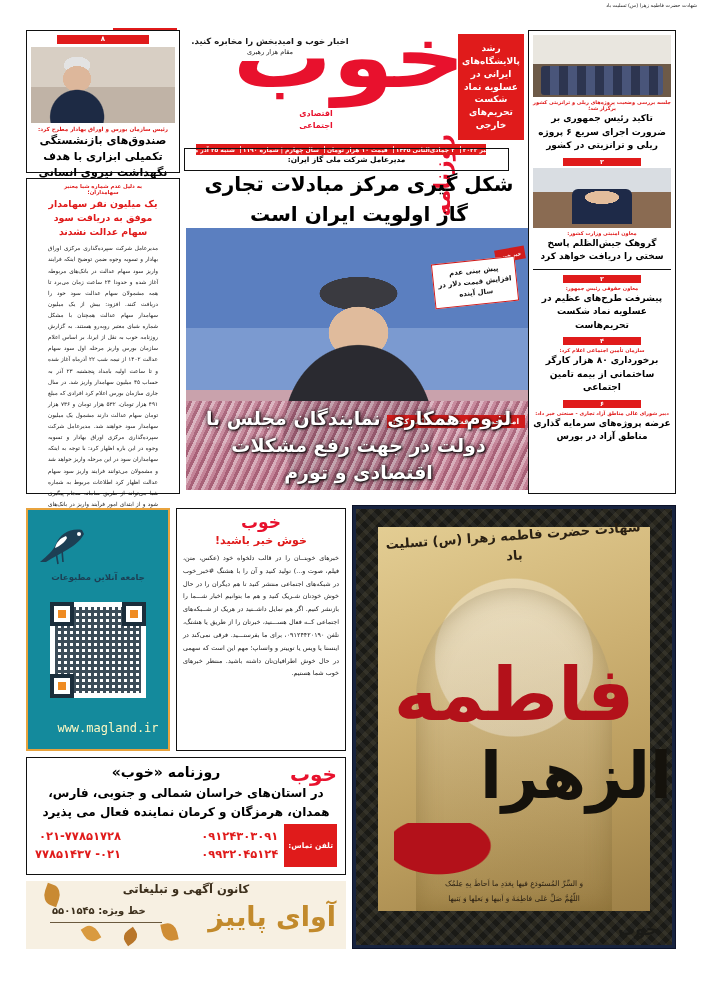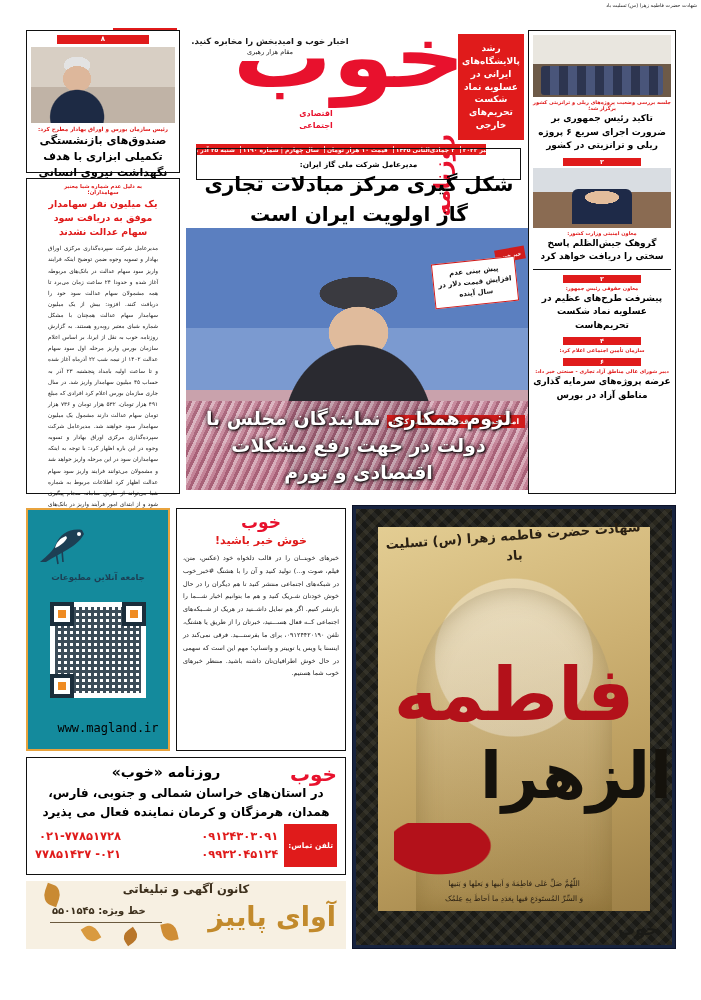--- a/index.html
+++ b/index.html
@@ -92,21 +92,21 @@
   .lead-head { font-size:11px; line-height:1.45; font-weight:bold; text-align:center; color:#000; }
 
   .left-mid { left:26px; top:178px; width:154px; height:316px; padding:4px 21px; }
   .lm-kicker { font-size:5.4px; color:#e01b1b; text-align:center; font-weight:bold; margin-bottom:2px;}
   .lm-head { font-size:9.4px; line-height:1.5; font-weight:bold; text-align:center; color:#e01b1b; margin-bottom:4px;}
   .lm-body { font-size:5.7px; line-height:1.95; text-align:justify; color:#1a1a1a; }
   .lm-more { font-size:5.6px; color:#e01b1b; text-align:center; font-weight:bold; margin-top:3px;}
 
   
   .c-quote {
-    position:absolute; left:196px; top:148px; width:325px; height:32px;
+    position:absolute; left:184px; top:148px; width:325px; height:23px;
     border:1.3px solid #111; display:flex; align-items:center; justify-content:center;
     font-size:7.4px; font-weight:bold; color:#000;
   }
   .c-head {
     position:absolute; left:190px; top:170px; width:338px;
     font-size:20px; font-weight:bold; line-height:1.48; text-align:center; color:#000;
   }
   .c-photo {
     position:absolute; left:186px; top:228px; width:345px; height:262px;
     overflow:hidden; background:#2b3d66;
@@ -191,21 +191,21 @@
   .qr-grid { width:100%; height:100%; position:relative;
     background-image:
       repeating-linear-gradient(90deg,#1b2d3b 0 3px,transparent 3px 6px),
       repeating-linear-gradient(0deg,#1b2d3b 0 3px,transparent 3px 6px);
     background-size:6px 6px; opacity:.85;}
   .qr-eye{position:absolute;width:24px;height:24px;border:4px solid #1b2d3b;background:#fff;}
   .qr-eye:after{content:"";position:absolute;inset:4px;background:#ef8b22;}
   .qr-e1{left:0;top:0;} .qr-e2{right:0;top:0;} .qr-e3{left:0;bottom:0;}
   .mag-url {
     position:absolute; left:0; right:0; bottom:14px; text-align:center;
-    font-size:12px; color:#000000; font-family:"DejaVu Sans Mono","Liberation Mono",monospace;margin-left:20px;
+    font-size:12px; color:#fef9c3; font-family:"DejaVu Sans Mono","Liberation Mono",monospace;margin-left:20px;
   }
 
   .ad-khoshkhabar {
     position:absolute; left:176px; top:508px; width:170px; height:243px;
     border:1.4px solid #111; padding:5px 6px; background:#fff;
   }
   .kh-logo { text-align:center; font-size:17px; color:#e8112d; font-weight:bold; line-height:1;}
   .kh-head { text-align:center; font-size:11px; color:#e01b1b; font-weight:bold; margin:3px 0 5px;}
   .kh-body { font-size:6.4px; line-height:2.0; text-align:justify; color:#161616;}
 
@@ -369,20 +369,21 @@
 
     <div class="rc-item">
       <div class="rc-tag">۲</div>
       <div class="rc-kicker">معاون حقوقی رئیس جمهور:</div>
       <div class="rc-head">پیشرفت طرح‌های عظیم در عسلویه نماد شکست تحریم‌هاست</div>
     </div>
 
     <div class="rc-item">
       <div class="rc-tag">۴</div>
       <div class="rc-kicker">سازمان تأمین اجتماعی اعلام کرد:</div>
+      <div class="rc-head">برخورداری ۸۰ هزار کارگر ساختمانی از بیمه تامین اجتماعی</div>
     </div>
 
     <div class="rc-item">
       <div class="rc-tag">۶</div>
       <div class="rc-kicker">دبیر شورای عالی مناطق آزاد تجاری - صنعتی خبر داد:</div>
       <div class="rc-head">عرضه پروژه‌های سرمایه گذاری مناطق آزاد در بورس</div>
     </div>
   </div>
 
   <div class="ad-magland">
@@ -442,20 +443,20 @@
   <div class="poster">
     <div class="poster-inner">
       <div class="poster-paper">
         <div class="poster-arch"></div>
       </div>
       <div class="poster-top">شهادت حضرت فاطمه زهرا (س) تسلیت باد</div>
       <div class="poster-fatemeh">فاطمه</div>
       <div class="poster-zahra">الزهرا</div>
       <div class="poster-splash"></div>
       <div class="poster-arabic">
+        <div>وَ السِّرِّ المُستَودَعِ فیها بِعَدَدِ ما اَحاطَ بِهِ عِلمُک</div>
         <div>اللّهُمَّ صَلِّ عَلى فاطِمَةَ وَ اَبیها وَ بَعلِها وَ بَنیها</div>
-        <div>وَ السِّرِّ المُستَودَعِ فیها بِعَدَدِ ما اَحاطَ بِهِ عِلمُک</div>
       </div>
       <div class="poster-khoob">خوب</div>
     </div>
   </div>
 
 </div>
 
 </body></html>

